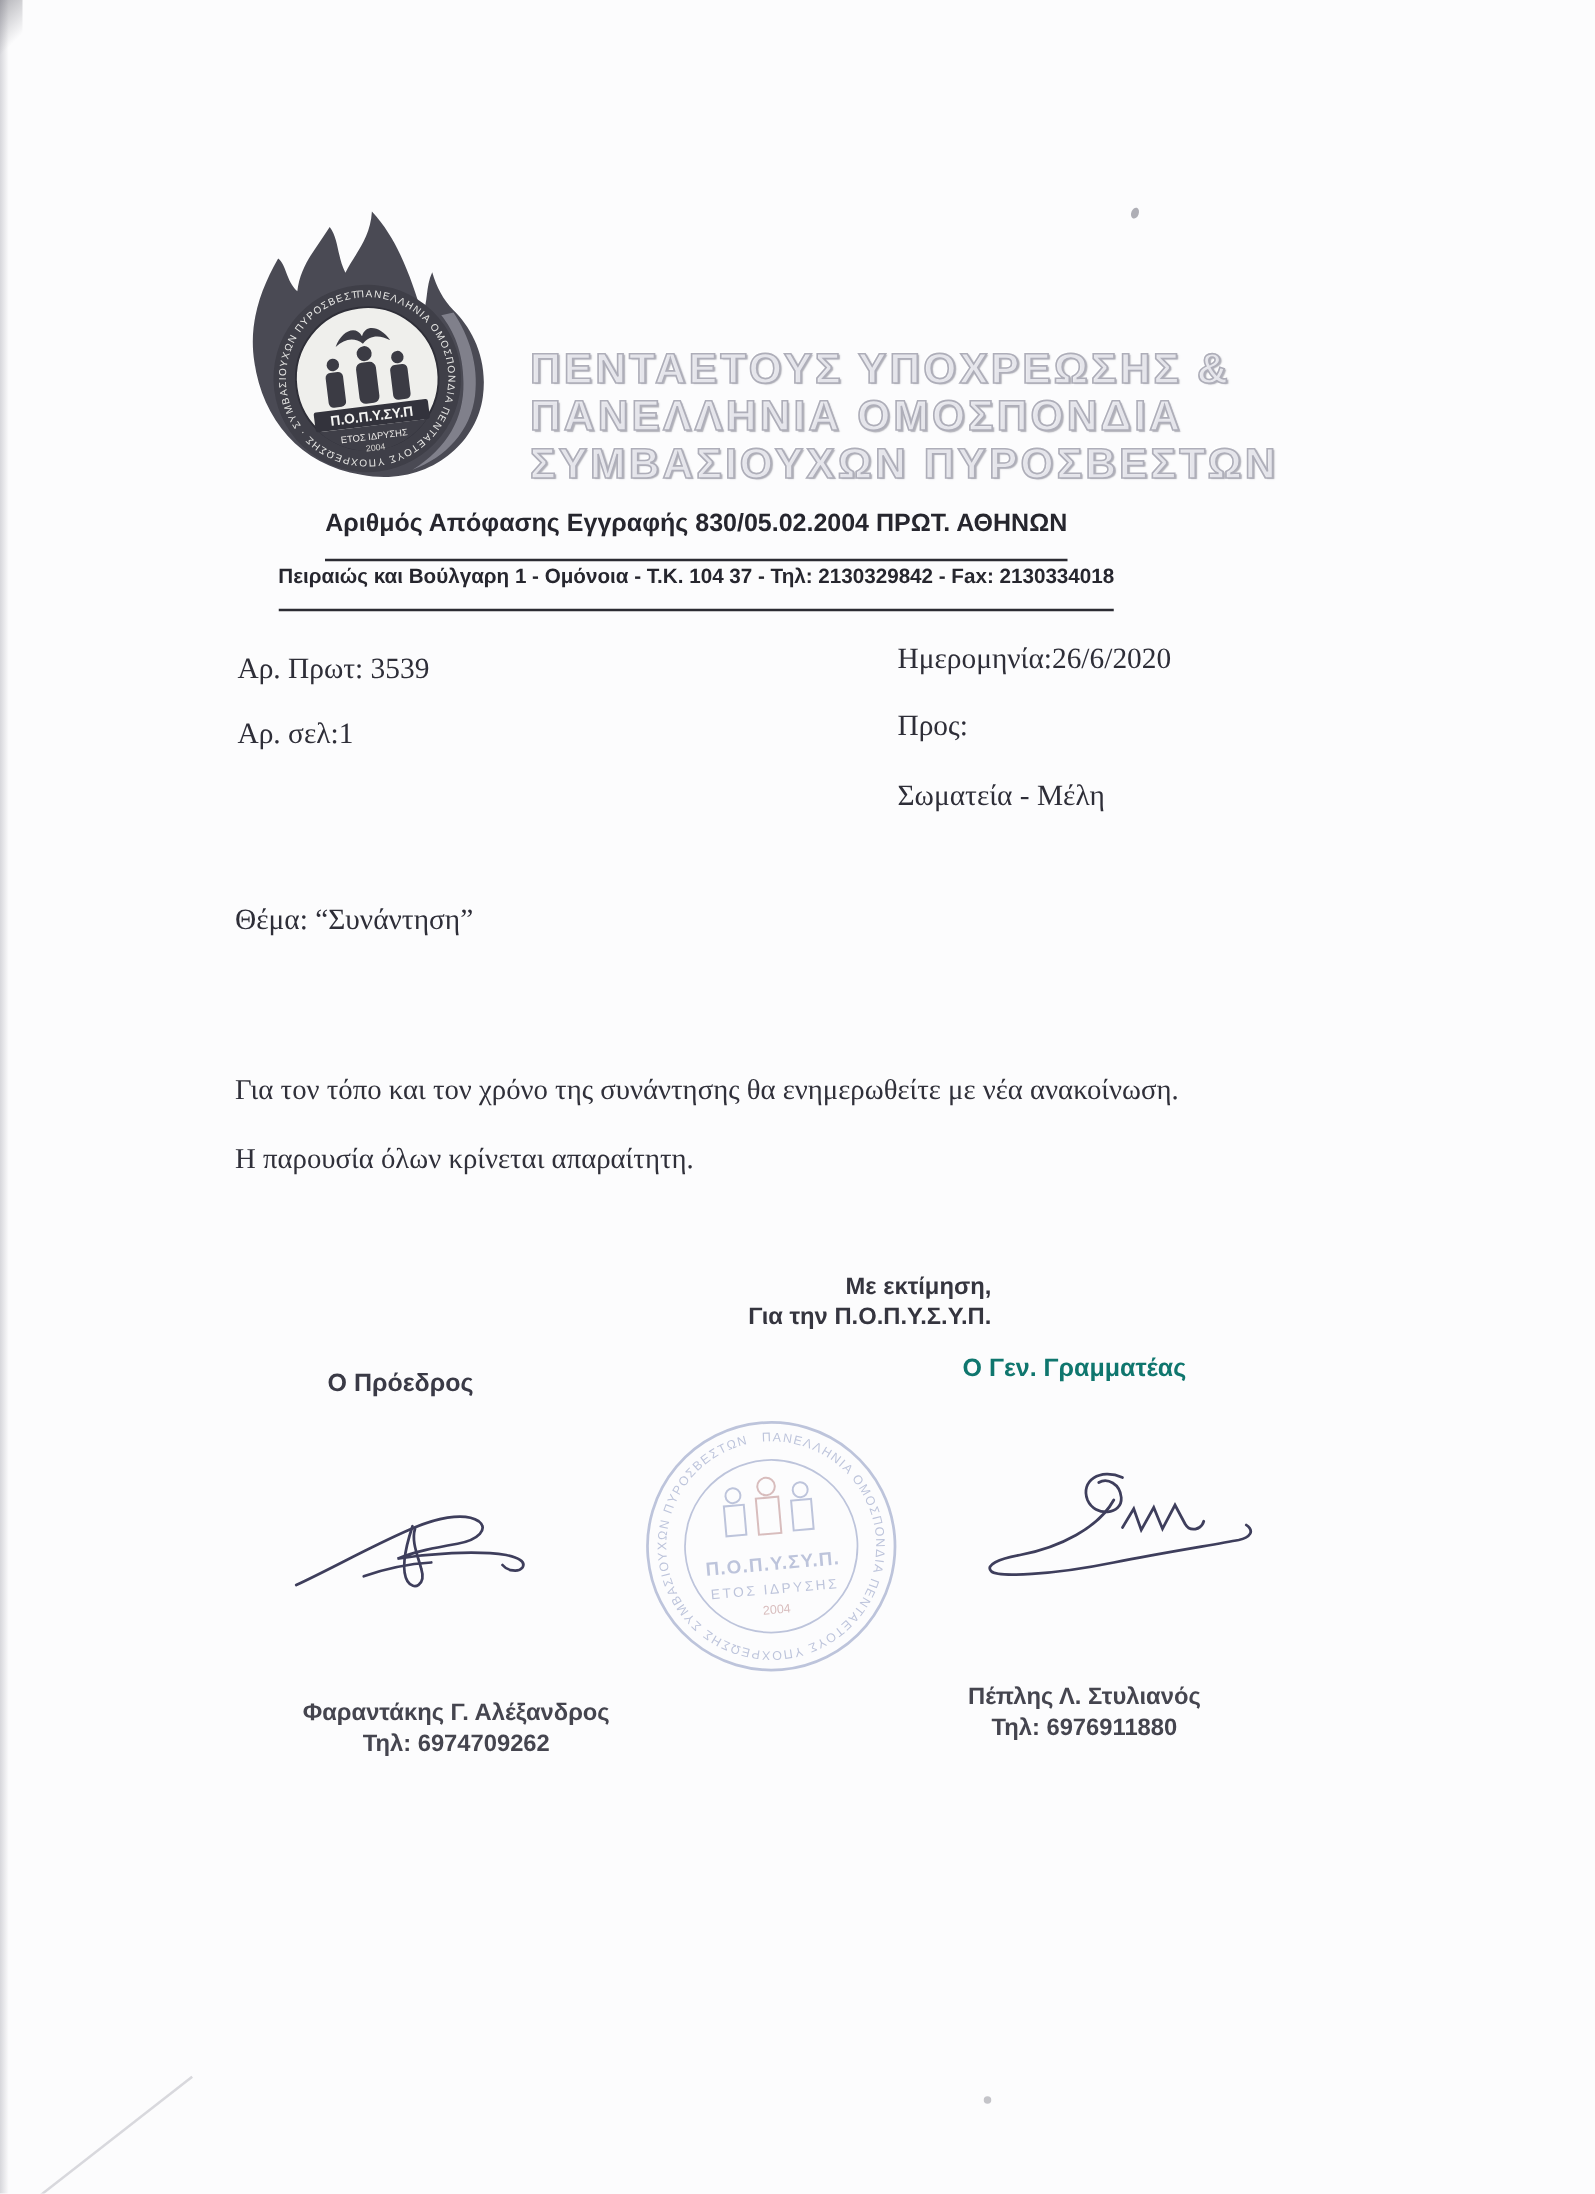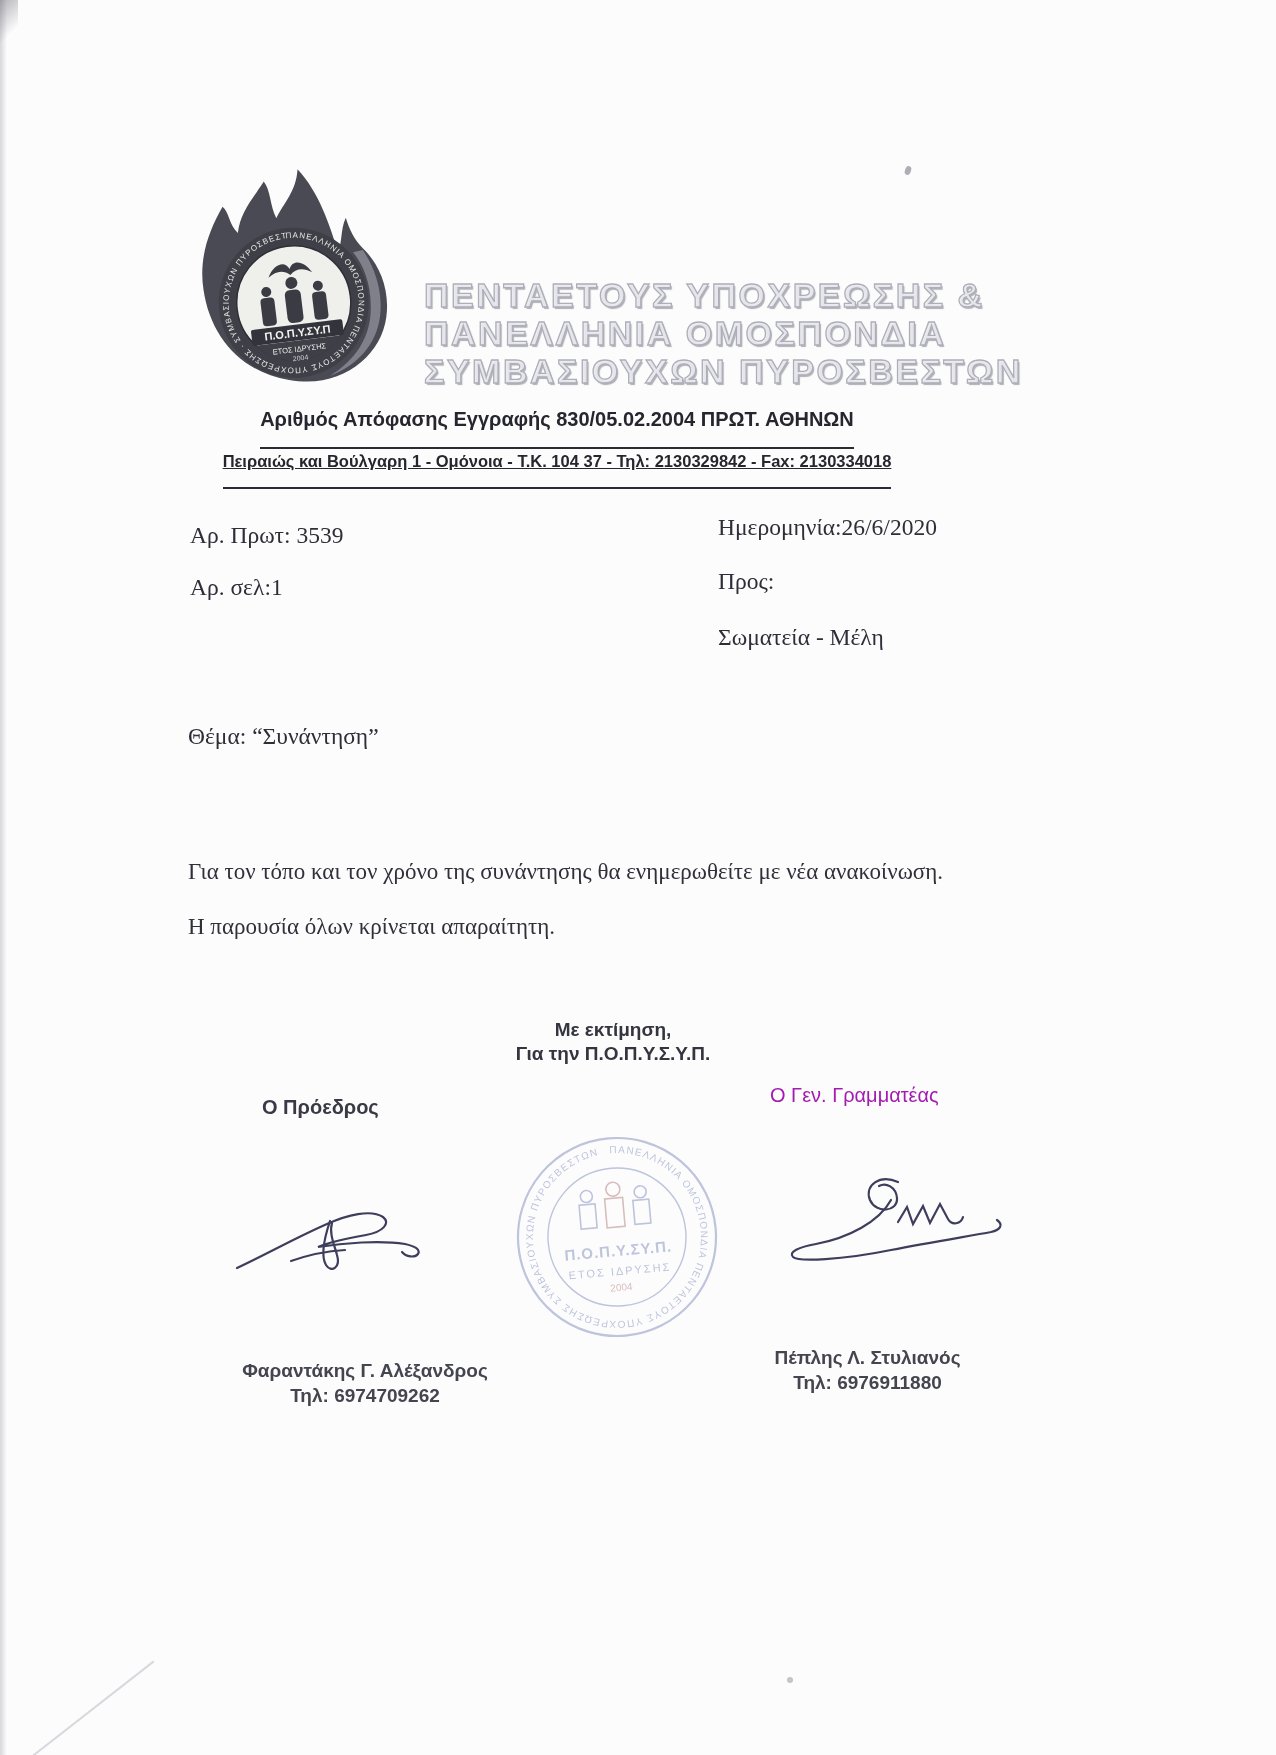--- a/index.html
+++ b/index.html
@@ -26,41 +26,41 @@
     font-weight:bold;font-size:34px;line-height:38px;letter-spacing:2.5px;
     color:rgba(233,233,239,.92);
     -webkit-text-stroke:1.3px #aeaeb9;
     text-shadow:1.5px 1.5px 1px rgba(115,115,128,.55),-1px -1px 1px rgba(255,255,255,.95);
     white-space:nowrap;}
   
   .reg{position:absolute;left:157px;top:408px;width:800px;text-align:center;color:#26262e;}
   .reg div{margin-bottom:3px;}
   .reg span{display:inline-block;border-bottom:2px solid #2b2b33;padding-bottom:16px;font-weight:bold;}
   .reg .r1 span{font-size:20px;}
-  .reg .r2 span{font-size:16.5px;text-decoration:underline;}
+  .reg .r2 span{font-size:16.5px;}
   .reg .r3 span{font-size:16.5px;}
   
   .f{position:absolute;font-family:"Liberation Serif",serif;font-size:23.5px;color:#2e2e38;white-space:nowrap;}
   .f-protocol{left:190px;top:522px;}
   .f-date{left:718px;top:514px;}
   .f-page{left:190px;top:574px;}
   .f-to{left:718px;top:568px;}
   .f-recipient{left:718px;top:624px;}
   .f-subject{left:188px;top:723px;}
   
   .para{position:absolute;left:188px;width:978px;
     font-family:"Liberation Serif",serif;font-size:23px;line-height:33px;color:#30303a;}
   .p1{top:775px;}
   .p2{top:855px;}
   .p3{top:910px;}
   
-  .closing{position:absolute;left:433px;top:1018px;width:360px;text-align:center;
+  .closing{position:absolute;left:433px;top:1018px;width:360px;text-align:right;
     font-weight:bold;font-size:19px;line-height:24px;color:#35353f;}
   .title-president{position:absolute;left:262px;top:1096px;font-weight:bold;font-size:20px;color:#3a3a46;}
-  .title-secretary{position:absolute;left:770px;top:1084px;font-weight:normal;font-size:20px;color:#a21caf;}
+  .title-secretary{position:absolute;left:770px;top:1084px;font-weight:bold;font-size:20px;color:#0f766e;}
   
   .stamp{position:absolute;left:512px;top:1132px;width:210px;height:210px;opacity:.55;transform:rotate(-5deg);}
   .sig-left{position:absolute;left:233px;top:1198px;width:205px;height:92px;}
   .sig-right{position:absolute;left:778px;top:1172px;width:235px;height:108px;}
   
   .nameblock{position:absolute;text-align:center;font-weight:bold;font-size:19px;line-height:25px;color:#45454f;}
   .name-left{left:240px;top:1358px;width:250px;}
   .name-right{left:745px;top:1345px;width:245px;}
 </style>
 </head>

